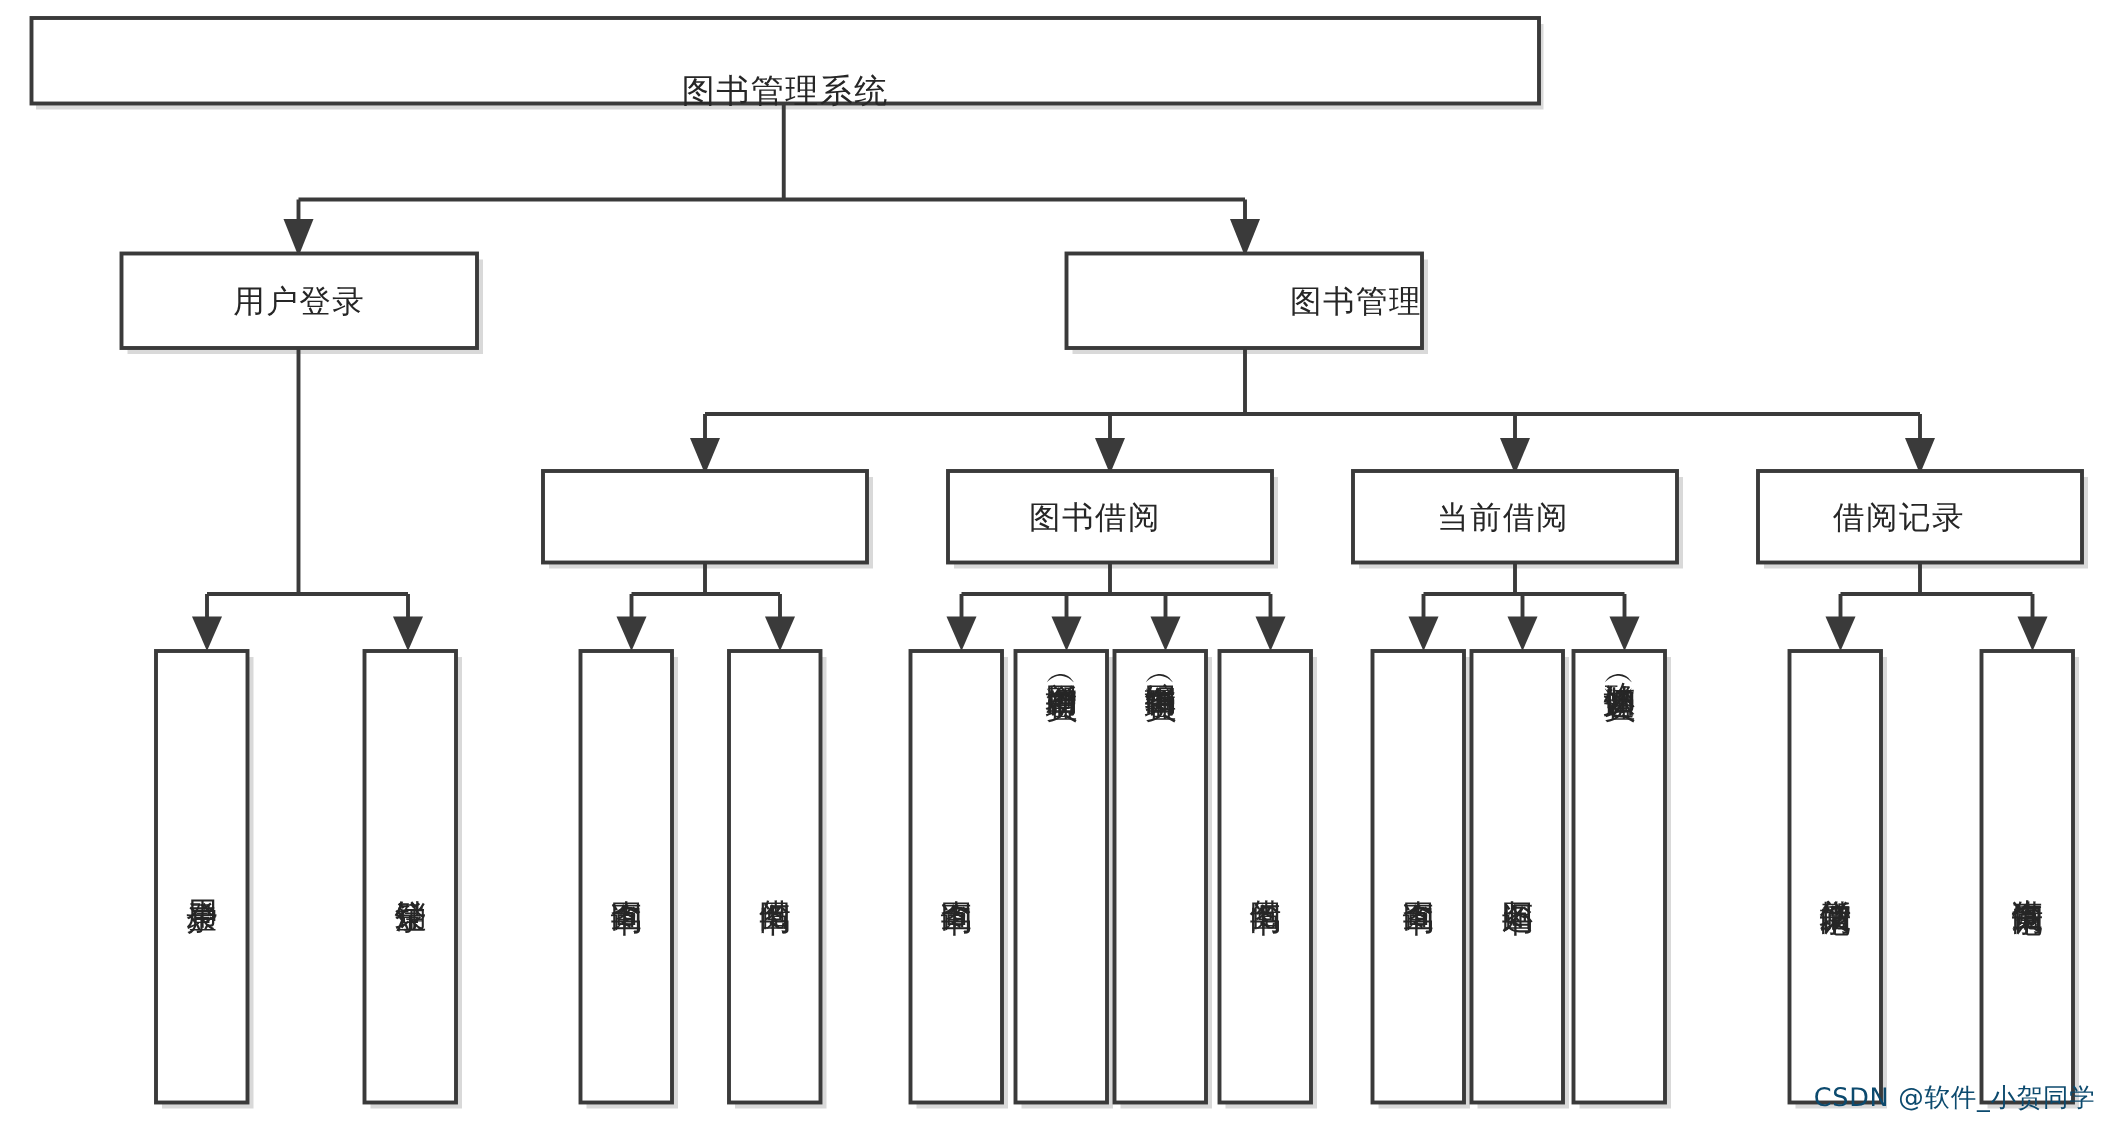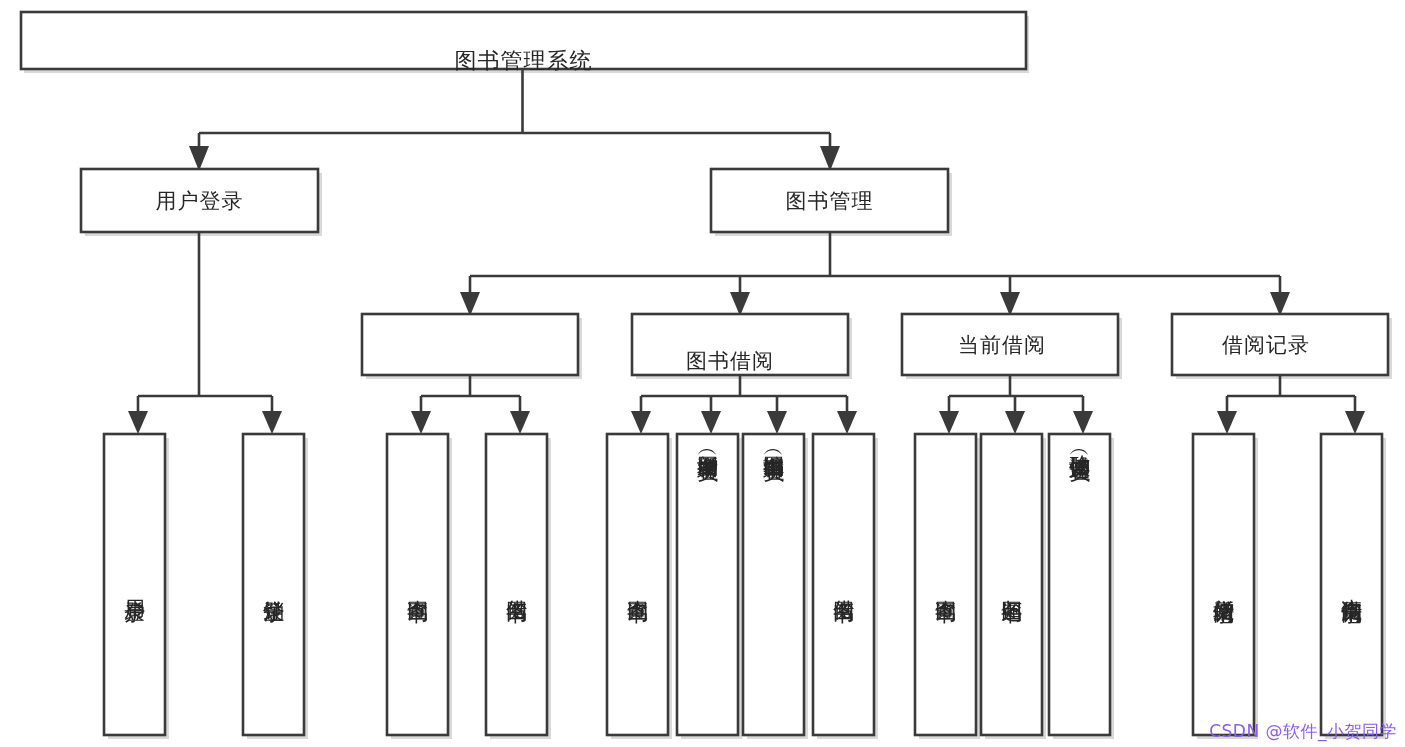--- a/index.html
+++ b/index.html
@@ -83,21 +83,21 @@
   .hlabel.root {
     font-size: 22px;
     margin-top: 40px;
   }
   #watermark {
     position: absolute;
     right: 8px;
     bottom: 4px;
     font-family: "DejaVu Sans", "Liberation Sans", sans-serif;
     font-size: 17px;
-    color: #8b5cf6;
+    color: #0c4a6e;
     letter-spacing: 0.5px;
     white-space: nowrap;
     user-select: none;
     text-align: right;
   }
 </style>
 </head>
 <body>
 
 <div id="diagram-root">
@@ -228,26 +228,26 @@
   </svg>
 
   <div class="hlabel-wrap" style="left:21px; top:12px; width:1005px; height:57px;">
     <span class="hlabel root">图书管理系统</span>
   </div>
 
   <div class="hlabel-wrap" style="left:81px; top:169px; width:237px; height:63px;">
     <span class="hlabel">用户登录</span>
   </div>
 
-  <div class="hlabel-wrap" style="left:711px; top:169px; width:237px; height:63px;">
+  <div class="hlabel-wrap" style="left:711px; top:169px; width:237px; height:63px;justify-content:flex-end;">
     <span class="hlabel">图书管理</span>
   </div>
 
 
-  <div class="hlabel-wrap" style="left:632px; top:330px; width:196px; height:61px;align-items:center;">
+  <div class="hlabel-wrap" style="left:632px; top:314px; width:196px; height:61px;align-items:center;">
     <span class="hlabel">图书借阅</span>
   </div>
 
   <div class="hlabel-wrap" style="left:902px; top:314px; width:200px; height:61px;">
     <span class="hlabel">当前借阅</span>
   </div>
 
   <div class="hlabel-wrap" style="left:1172px; top:314px; width:188px; height:61px;">
     <span class="hlabel">借阅记录</span>
   </div>

